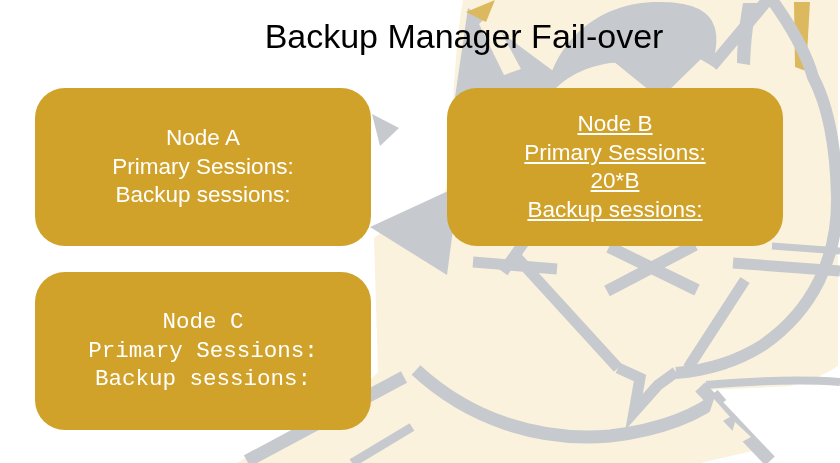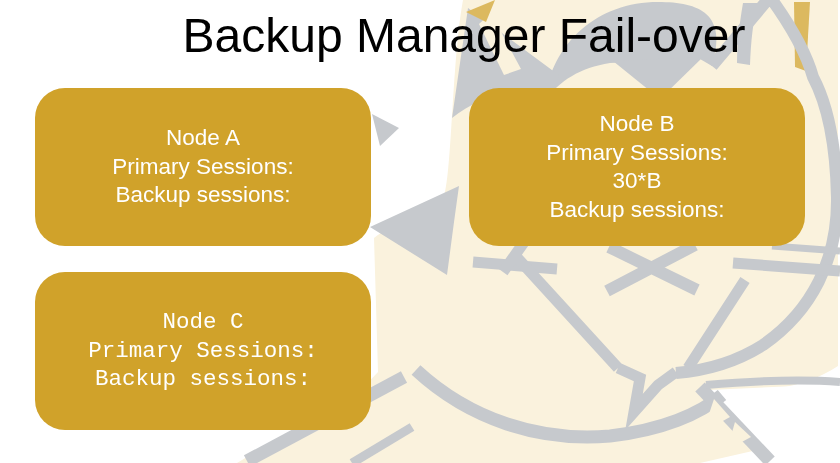--- a/index.html
+++ b/index.html
@@ -8,32 +8,32 @@
     background:var(--background,#fff);
     font-family:"Liberation Sans", sans-serif;
   }
   .cat-svg { position:absolute; left:0; top:0; width:840px; height:463px; }
   .cc { fill:var(--cat-cream,#FAF2DD); }
   .cg { fill:var(--cat-gray,#C6C9CD); }
   .ct { fill:var(--cat-tan,#DCB95F); }
   .sg { stroke:var(--cat-gray,#C6C9CD); fill:none; }
   .slide-title {
     position:absolute; left:90px; top:12px; width:748px; margin:0;
-    text-align:center; font-size:48px; font-weight:400; line-height:48px;
+    text-align:center; font-size:34px; font-weight:400; line-height:48px;
     color:var(--title-color,#000); letter-spacing:0;
   }
   .node {
     position:absolute; width:336px; height:158px;
     background:var(--node-fill,#D0A22A); border-radius:30px;
     color:var(--node-text,#fff);
     display:flex; flex-direction:column; justify-content:center;
     text-align:center; font-size:22.5px; line-height:28.5px;
   }
   .node-a { left:35px;  top:88px; }
-  .node-b { left:469px; top:88px; }
+  .node-b { left:447px; top:88px;text-decoration:underline; }
   .node-c { left:35px;  top:272px;font-family:Liberation Mono, monospace; }
   .node .line { white-space:nowrap; }
 </style>
 </head>
 <body>
 
 <div class="stage">
 
   <svg class="cat-svg" viewBox="0 0 840 463" aria-hidden="true">
 
@@ -78,21 +78,21 @@
 
   <div class="node node-a">
     <div class="line">Node A</div>
     <div class="line">Primary Sessions:</div>
     <div class="line">Backup sessions:</div>
   </div>
 
   <div class="node node-b">
     <div class="line">Node B</div>
     <div class="line">Primary Sessions:</div>
-    <div class="line">30*B</div>
+    <div class="line">20*B</div>
     <div class="line">Backup sessions:</div>
   </div>
 
   <div class="node node-c">
     <div class="line">Node C</div>
     <div class="line">Primary Sessions:</div>
     <div class="line">Backup sessions:</div>
   </div>
 
 </div>

